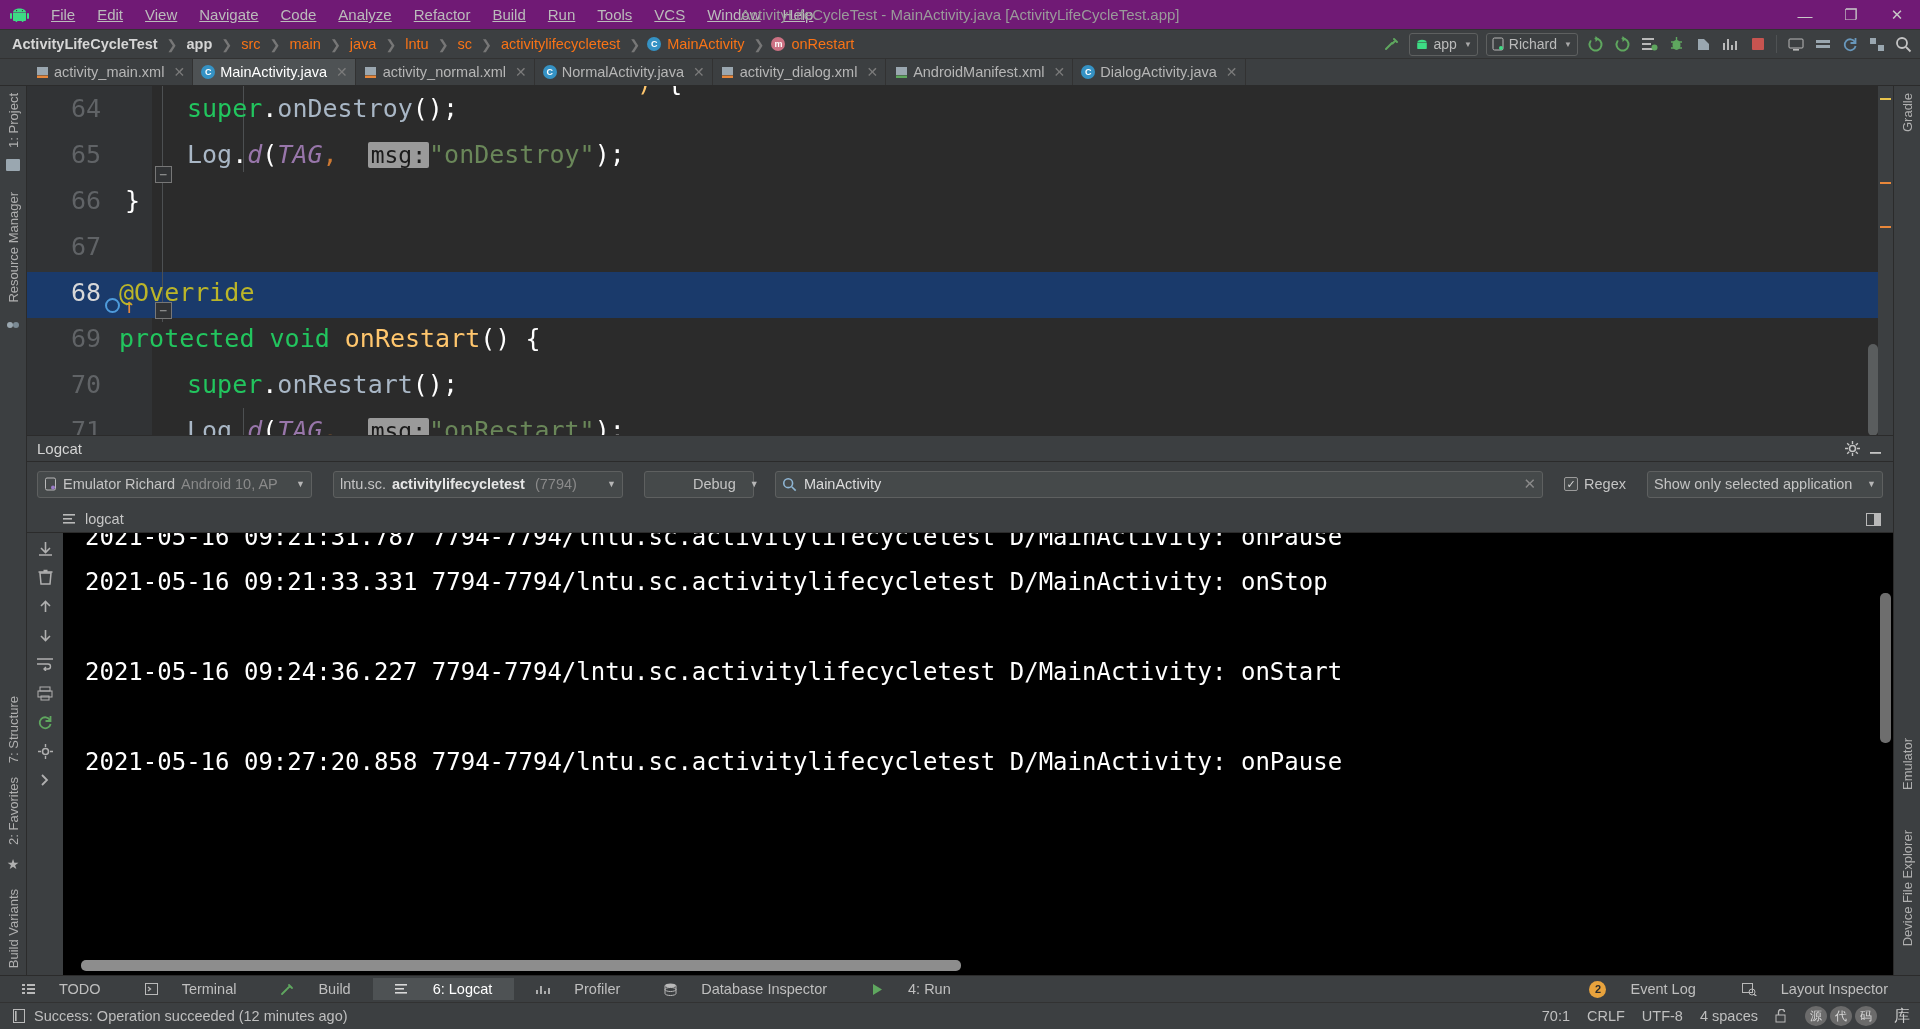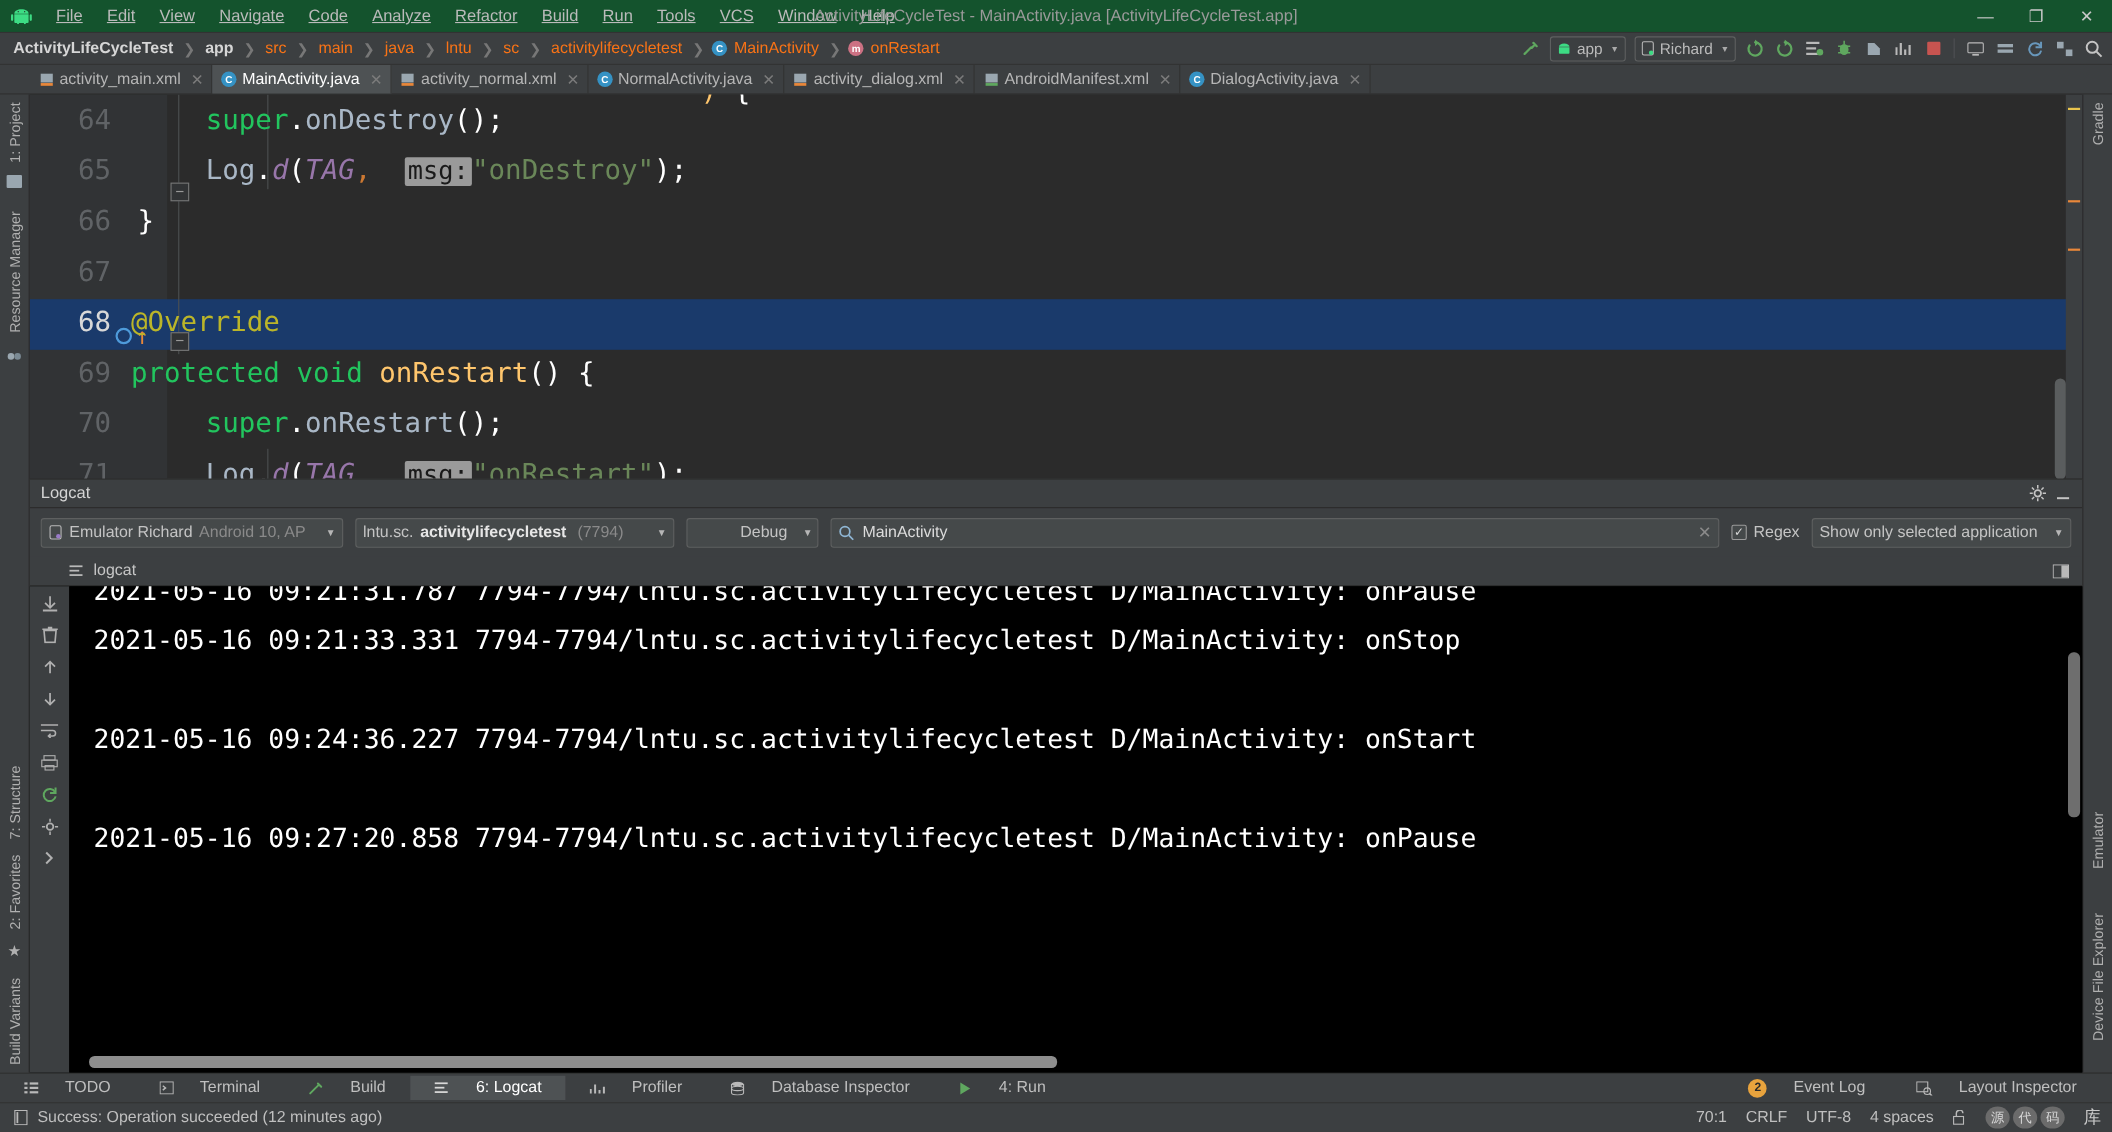--- a/index.html
+++ b/index.html
@@ -8,21 +8,21 @@
     background:#3c3f41;
     font-family:"Liberation Sans", sans-serif;
     font-size:15px;
     color:#bbbbbb;
     -webkit-font-smoothing:antialiased;
   }
   .app { width:1920px; height:1029px; display:flex; flex-direction:column; position:relative; }
 
   
   .titlebar {
-    height:30px; background:#14532d; display:flex; align-items:center;
+    height:30px; background:#701a75; display:flex; align-items:center;
     border-bottom:1px solid #323232; position:relative; flex:0 0 30px;
   }
   .droid { width:26px; display:flex; align-items:center; justify-content:center; margin-left:6px; }
   .droid svg { display:block; }
   .menu { display:flex; align-items:center; margin-left:8px; gap:0px; }
   .menu-item {
     padding:4px 11px; font-size:15px; color:#bbbbbb; cursor:default; white-space:nowrap;
   }
   .menu-item u { text-decoration:underline; }
   .wintitle {
@@ -123,21 +123,21 @@
 
   
   .logcat { flex:1 1 auto; display:flex; flex-direction:column; background:#3c3f41; min-height:0; }
   .lc-header {
     height:27px; display:flex; align-items:center; background:#3c3f41;
     border-top:1px solid #2b2b2b; border-bottom:1px solid #2b2b2b; flex:0 0 27px;
   }
   .lc-title { font-size:15px; color:#d4d4d4; margin-left:10px; }
   .lc-hdr-right{ margin-left:auto; display:flex; align-items:center; gap:8px; padding-right:10px;}
   .lc-toolbar {
-    height:44px; display:flex; align-items:center; gap:11px; padding:0 10px; flex:0 0 44px;
+    height:44px; display:flex; align-items:center; gap:21px; padding:0 10px; flex:0 0 44px;
   }
   .lc-combo {
     height:27px; border:1px solid #5e6060; border-radius:3px; background:#45494a;
     display:flex; align-items:center; padding:0 6px; gap:6px; font-size:14.5px; color:#c4c4c4;
   }
   .lc-combo .caret{ color:#b6b6b6; font-size:9px; margin-left:auto; padding-left:8px;}
   .muted { color:#8a8a8a; }
   .bold { font-weight:bold; color:#e6e6e6; }
   .searchbox {
     flex:1 1 auto; height:27px; border:1px solid #5e6060; border-radius:3px; background:#45494a;
@@ -546,21 +546,21 @@
             <span>Emulator Richard</span>
             <span class="muted">Android 10, AP</span>
             <span class="caret">▼</span>
           </div>
           <div class="lc-combo" style="width:290px;">
             <span>lntu.sc.</span>
               <span class="bold">activitylifecycletest</span>
               <span class="muted" style="margin-left:4px;">(7794)</span>
             <span class="caret">▼</span>
           </div>
-          <div class="lc-combo" style="width:120px;padding-left:48px;">
+          <div class="lc-combo" style="width:110px;padding-left:48px;">
             <span>Debug</span>
             <span class="caret">▼</span>
           </div>
           <div class="searchbox" title="Search">
             <span class="icon">
               <svg width="15" height="15" viewBox="0 0 17 17">
                   <circle cx="7" cy="7" r="5" stroke="#8fb6d4" stroke-width="1.8" fill="none"></circle>
                   <path d="M11 11l4.5 4.5" stroke="#8fb6d4" stroke-width="1.8"></path>
                 </svg>
             </span>

